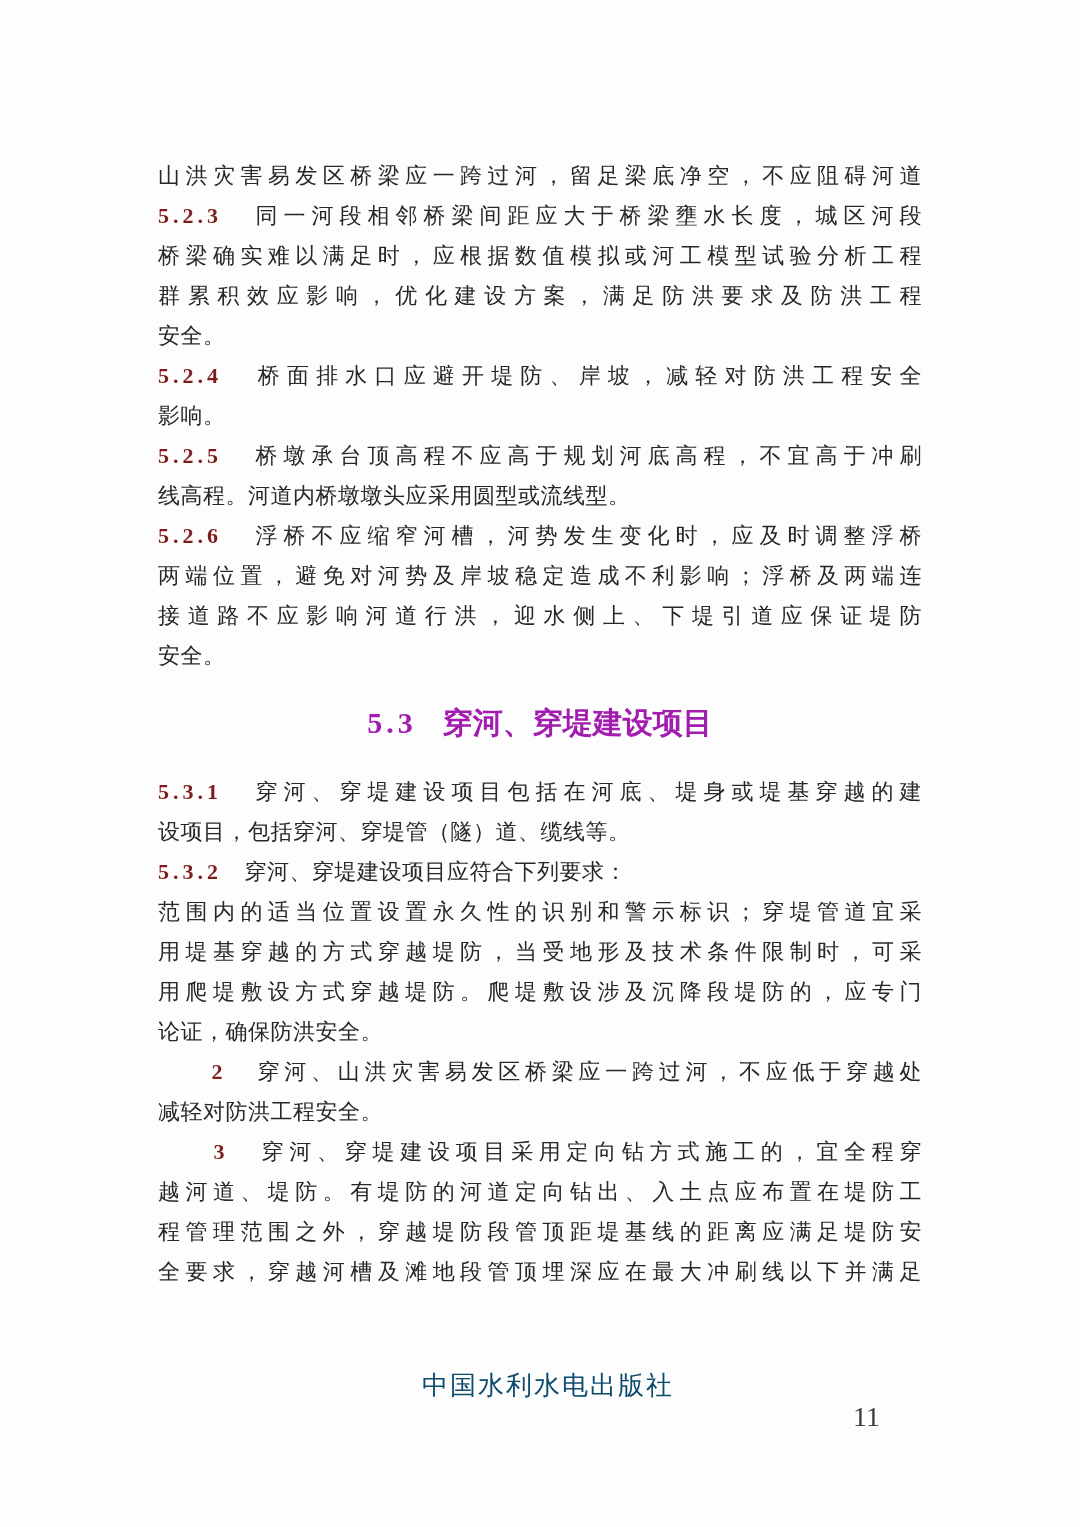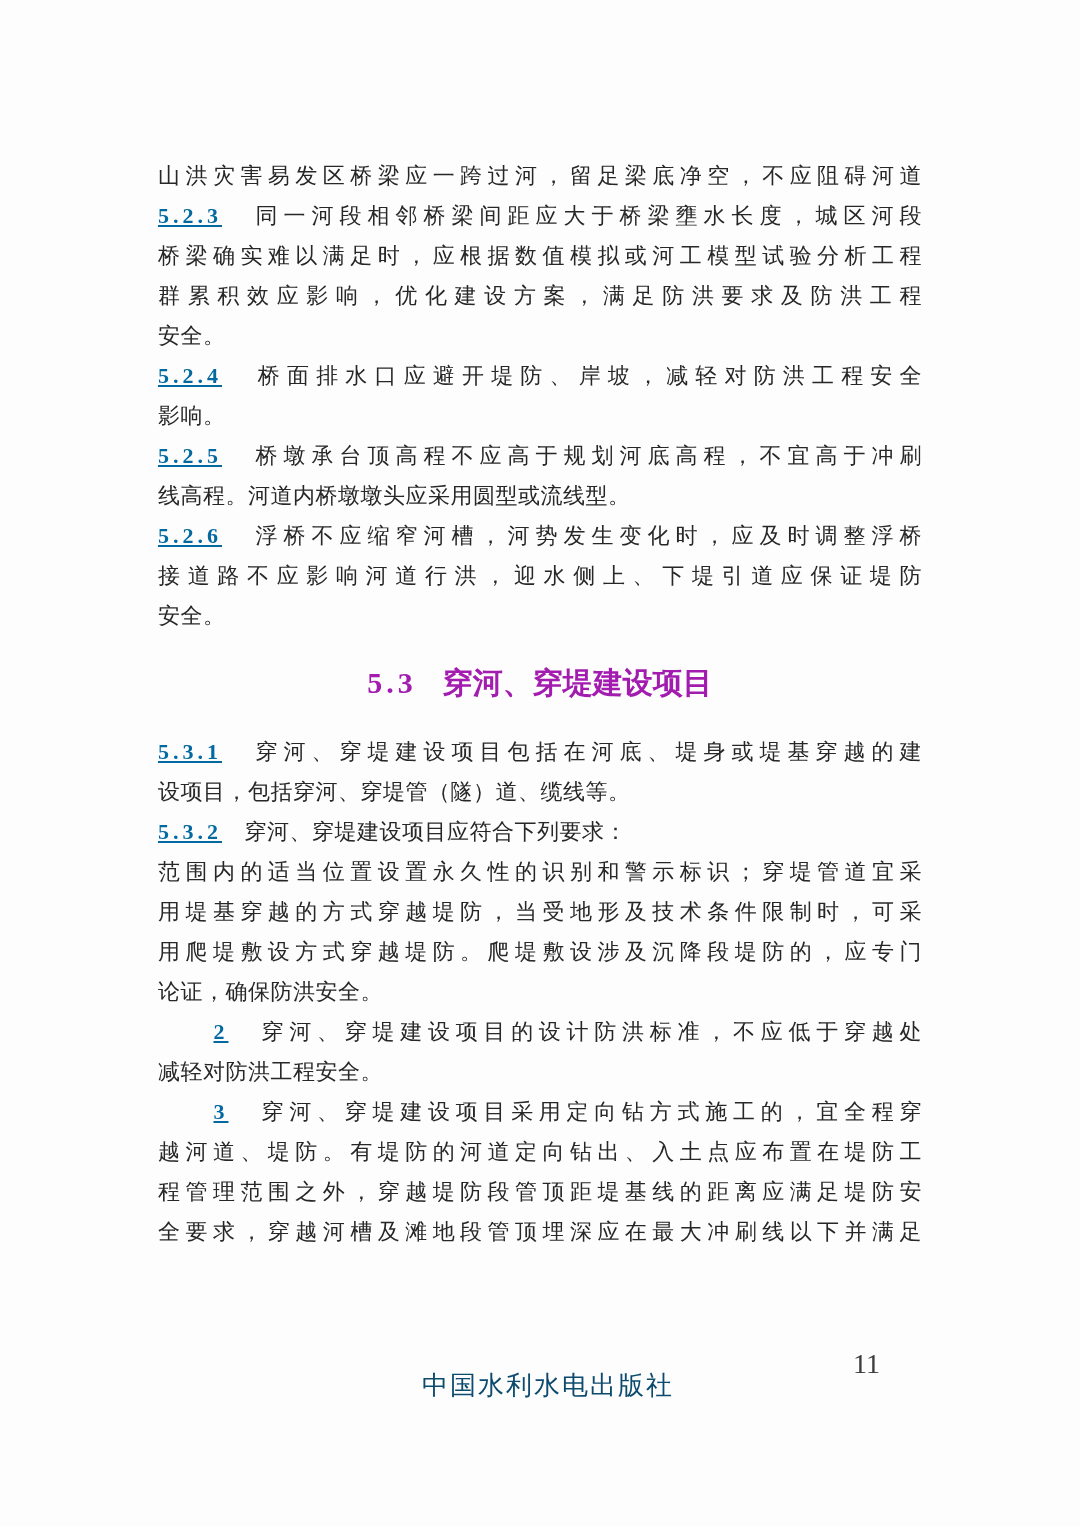--- a/index.html
+++ b/index.html
@@ -25,22 +25,21 @@
     letter-spacing:0.5px;
   }
   .line.j{
     text-align:justify;
     text-align-last:justify;
     text-justify:distribute;
   }
   .num{
     font-weight:bold;
     letter-spacing:4px;
-    color:#0369a1;
-    text-decoration:underline;
+    color:#7f1d1d;
   }
   .heading{
     font-size:30px;
     line-height:44px;
     font-weight:bold;
     text-align:center;
     margin:25px 0 27px 0;
     color:#a21caf;
     font-family:"Liberation Sans",sans-serif;
   }
@@ -53,51 +52,52 @@
     position:absolute;
     left:8px;top:1368px;
     width:100%;
     text-align:center;
     font-size:26px;
     letter-spacing:2px;
     color:#0c4a6e;
   }
   .pagenum{
     position:absolute;
-    left:853px;top:1348px;
+    left:853px;top:1401px;
     font-size:28px;
     color:#3c3c3c;
   }
 </style>
 </head>
 <body>
 
 <div class="page">
   <div class="doc">
       <div class="line j"><span>山洪灾害易发区桥梁应一跨过河，留足梁底净空，不应阻碍河道</span></div>
       <div class="line j"><span class="num">5.2.3</span><span>　同一河段相邻桥梁间距应大于桥梁壅水长度，城区河段</span></div>
       <div class="line j"><span>桥梁确实难以满足时，应根据数值模拟或河工模型试验分析工程</span></div>
       <div class="line j"><span>群累积效应影响，优化建设方案，满足防洪要求及防洪工程</span></div>
       <div class="line"><span>安全。</span></div>
       <div class="line j"><span class="num">5.2.4</span><span>　桥面排水口应避开堤防、岸坡，减轻对防洪工程安全</span></div>
       <div class="line"><span>影响。</span></div>
       <div class="line j"><span class="num">5.2.5</span><span>　桥墩承台顶高程不应高于规划河底高程，不宜高于冲刷</span></div>
       <div class="line"><span>线高程。河道内桥墩墩头应采用圆型或流线型。</span></div>
       <div class="line j"><span class="num">5.2.6</span><span>　浮桥不应缩窄河槽，河势发生变化时，应及时调整浮桥</span></div>
+      <div class="line j"><span>两端位置，避免对河势及岸坡稳定造成不利影响；浮桥及两端连</span></div>
       <div class="line j"><span>接道路不应影响河道行洪，迎水侧上、下堤引道应保证堤防</span></div>
       <div class="line"><span>安全。</span></div>
       <div class="heading"><span class="h-num">5.3</span><span>穿河、穿堤建设项目</span></div>
       <div class="line j"><span class="num">5.3.1</span><span>　穿河、穿堤建设项目包括在河底、堤身或堤基穿越的建</span></div>
       <div class="line"><span>设项目，包括穿河、穿堤管（隧）道、缆线等。</span></div>
       <div class="line"><span class="num">5.3.2</span><span>　穿河、穿堤建设项目应符合下列要求：</span></div>
       <div class="line j"><span>范围内的适当位置设置永久性的识别和警示标识；穿堤管道宜采</span></div>
       <div class="line j"><span>用堤基穿越的方式穿越堤防，当受地形及技术条件限制时，可采</span></div>
       <div class="line j"><span>用爬堤敷设方式穿越堤防。爬堤敷设涉及沉降段堤防的，应专门</span></div>
       <div class="line"><span>论证，确保防洪安全。</span></div>
-      <div class="line j"><span>　　</span><span class="num">2</span><span>　穿河、穿堤建设项目的设计防洪标准，不应低于穿越处</span></div>
+      <div class="line j"><span>　　</span><span class="num">2</span><span>　穿河、山洪灾害易发区桥梁应一跨过河，不应低于穿越处</span></div>
       <div class="line"><span>减轻对防洪工程安全。</span></div>
       <div class="line j"><span>　　</span><span class="num">3</span><span>　穿河、穿堤建设项目采用定向钻方式施工的，宜全程穿</span></div>
       <div class="line j"><span>越河道、堤防。有堤防的河道定向钻出、入土点应布置在堤防工</span></div>
       <div class="line j"><span>程管理范围之外，穿越堤防段管顶距堤基线的距离应满足堤防安</span></div>
       <div class="line j"><span>全要求，穿越河槽及滩地段管顶埋深应在最大冲刷线以下并满足</span></div>
     </div>
   <div class="watermark">中国水利水电出版社</div>
   <div class="pagenum">11</div>
 </div>
 

